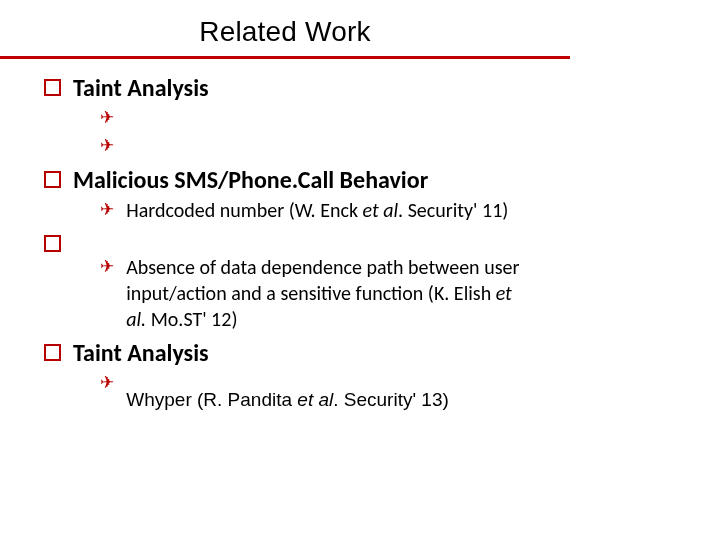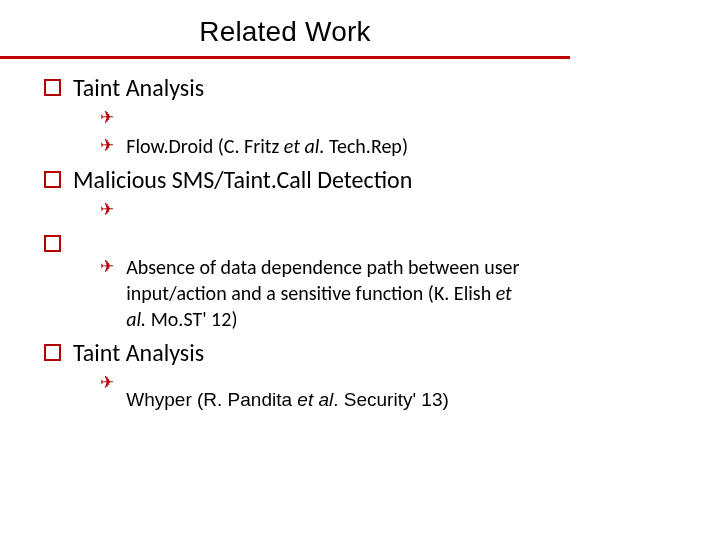--- a/index.html
+++ b/index.html
@@ -46,20 +46,21 @@
     width: 17px;
     height: 17px;
     border: 2px solid #b90000;
     box-sizing: border-box;
     margin-top: 6px;
     margin-right: 12px;
   }
   .l1 .text {
     font-size: 24px;
     line-height: 1.25;
+    font-weight: bold;
   }
   .l2 {
     display: flex;
     align-items: flex-start;
     margin: 2px 0 2px 56px;
   }
   .l2 .arrow {
     flex: 0 0 auto;
     color: #b90000;
     font-size: 17px;
@@ -87,28 +88,28 @@
   <div class="content" id="content">
       <div class="l1">
         <span class="bullet"></span>
         <span class="text">Taint Analysis</span>
       </div>
       <div class="l2">
         <span class="arrow">✈</span>
       </div>
       <div class="l2">
         <span class="arrow">✈</span>
-        <span class="text">Flow.Droid (C. Fritz <em class="i">et al.</em> Tech.Rep)</span>
       </div>
       <div class="l1">
         <span class="bullet"></span>
-        <span class="text">Malicious SMS/Taint.Call Detection</span>
+        <span class="text">Malicious SMS/Phone.Call Behavior</span>
       </div>
       <div class="l2">
         <span class="arrow">✈</span>
+        <span class="text">Hardcoded number (W. Enck <em class="i">et al</em>. Security' 11)</span>
       </div>
       <div class="l1">
         <span class="bullet"></span>
       </div>
       <div class="l2">
         <span class="arrow">✈</span>
         <span class="text">Absence of data dependence path between user input/action and a sensitive function  (K. Elish <em class="i">et al.</em> Mo.ST' 12)</span>
       </div>
       <div class="l1">
         <span class="bullet"></span>

